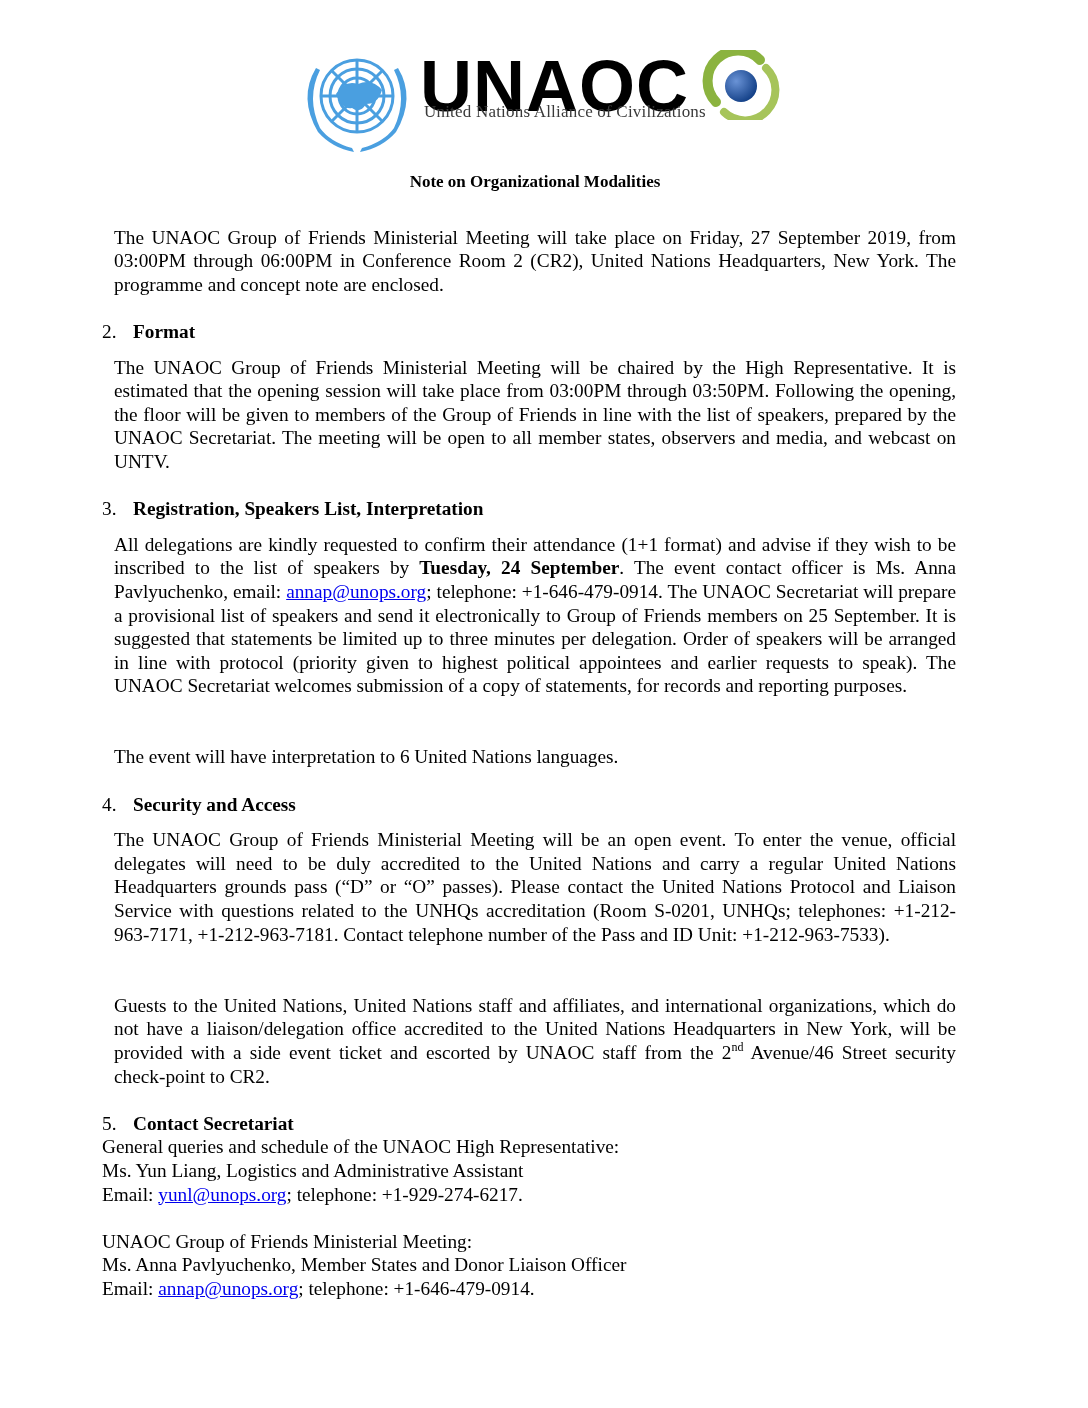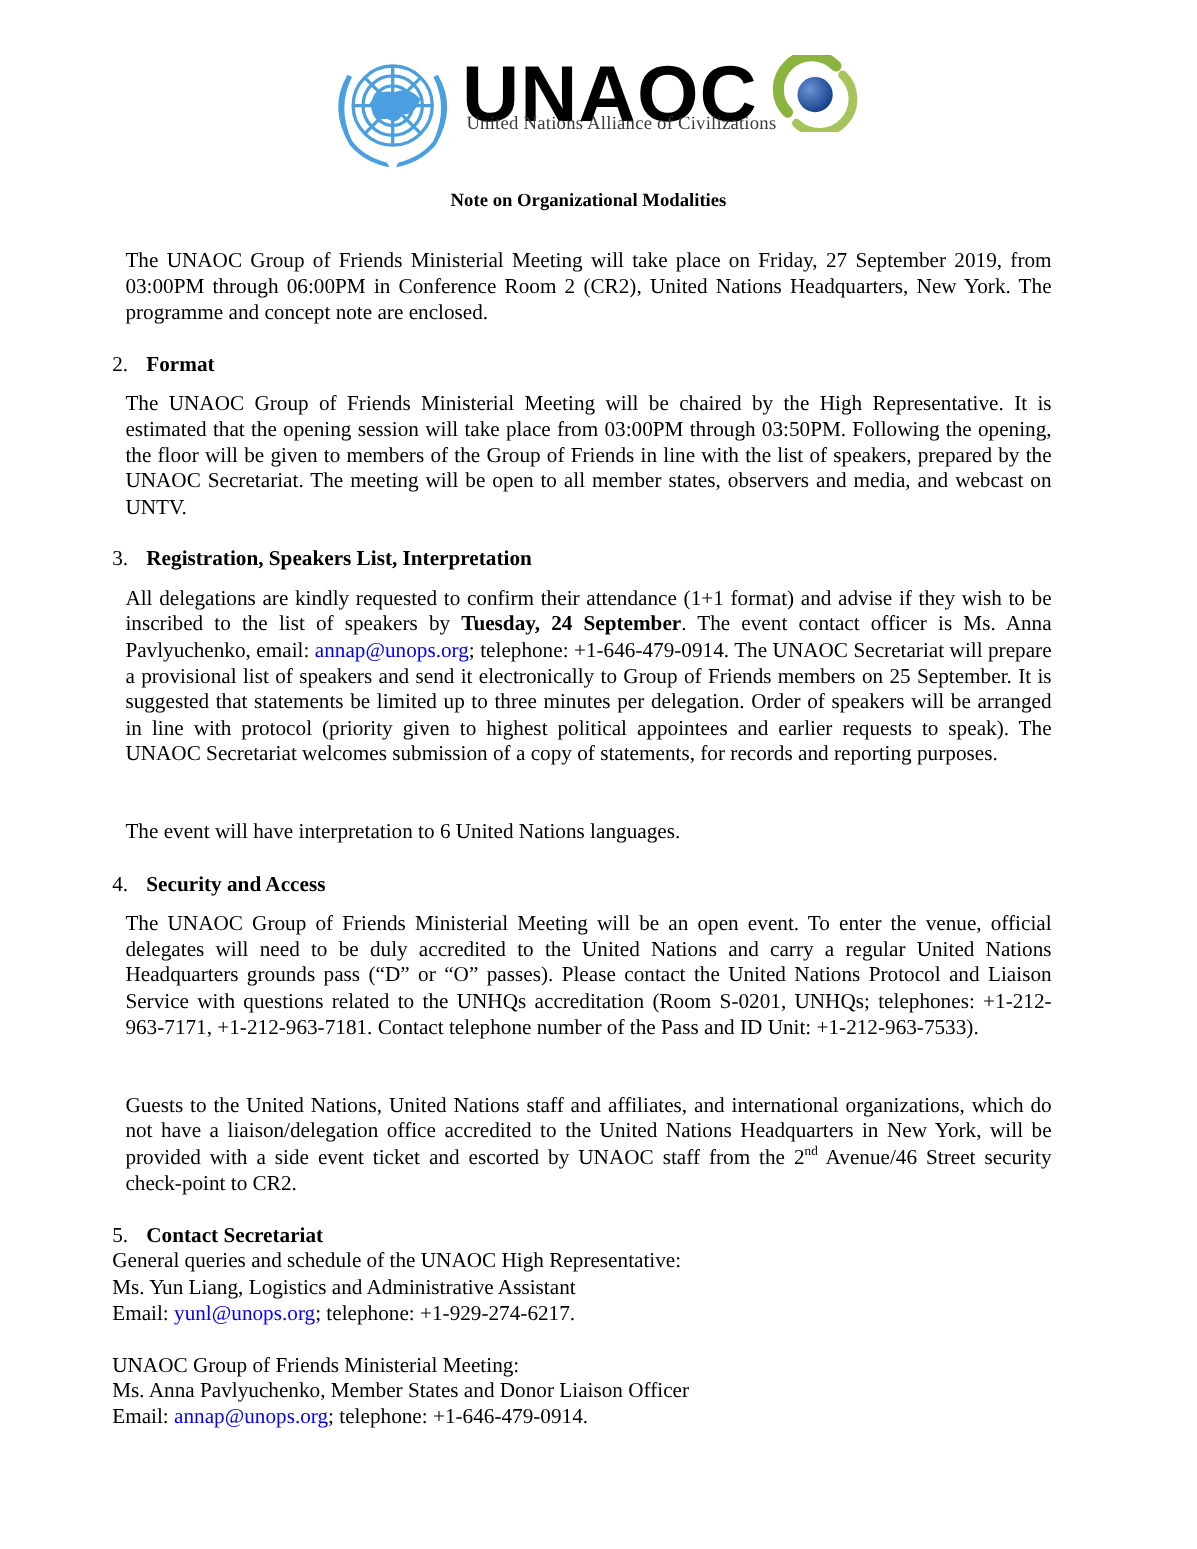--- a/index.html
+++ b/index.html
@@ -13,21 +13,21 @@
              font-size:17px; color:#3a3a3a; white-space:nowrap; letter-spacing:0.2px; }
   .eye { position:absolute; left:406px; top:6px; width:86px; height:70px; }
 
   .page { position:absolute; left:102px; top:170px; width:866px; font-size:19.3px; line-height:23.6px; }
   .title { text-align:center; font-weight:bold; margin:0 0 32px 0; font-size:17px; }
   .section { margin-bottom:23.6px; }
   .heading { font-weight:bold; }
   .heading .num { font-weight:normal; display:inline-block; width:31px; }
   p { margin:12px; text-align:justify; }
   .gap { height:23.6px; }
-  a.link { color:#1a0dab; color:#0000ee; }
+  a.link { color:#1a0dab; color:#0000ee; text-decoration:underline; }
   .u { }
   sup { font-size:12px; line-height:0; vertical-align:8px; }
 </style>
 </head>
 <body>
 
 <div class="logo">
   <svg class="emblem" viewBox="0 0 126 106">
     <g fill="none" stroke="#4a9fe0" stroke-width="3">
       <circle cx="63" cy="48" r="36"></circle>

